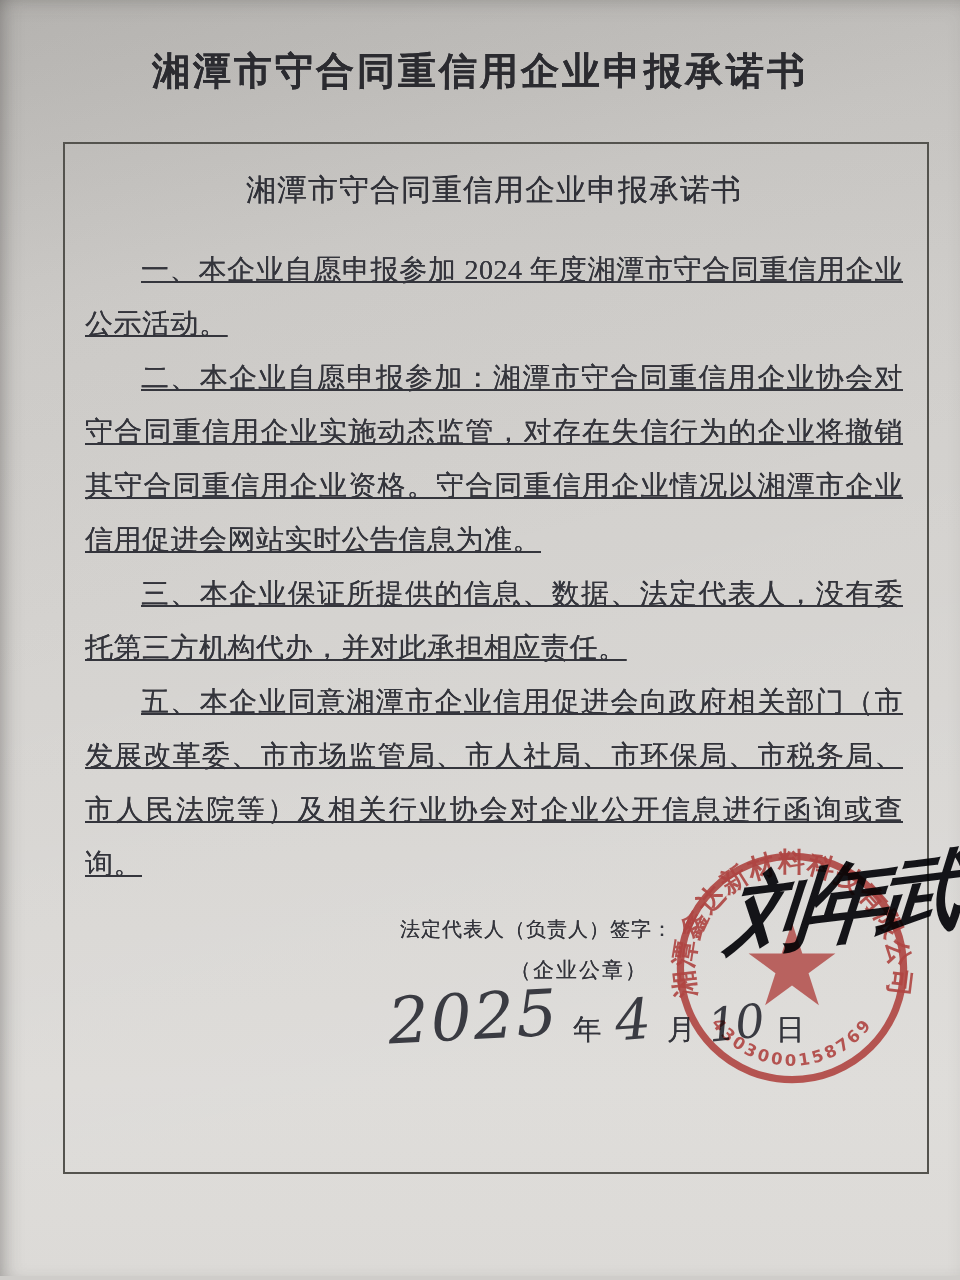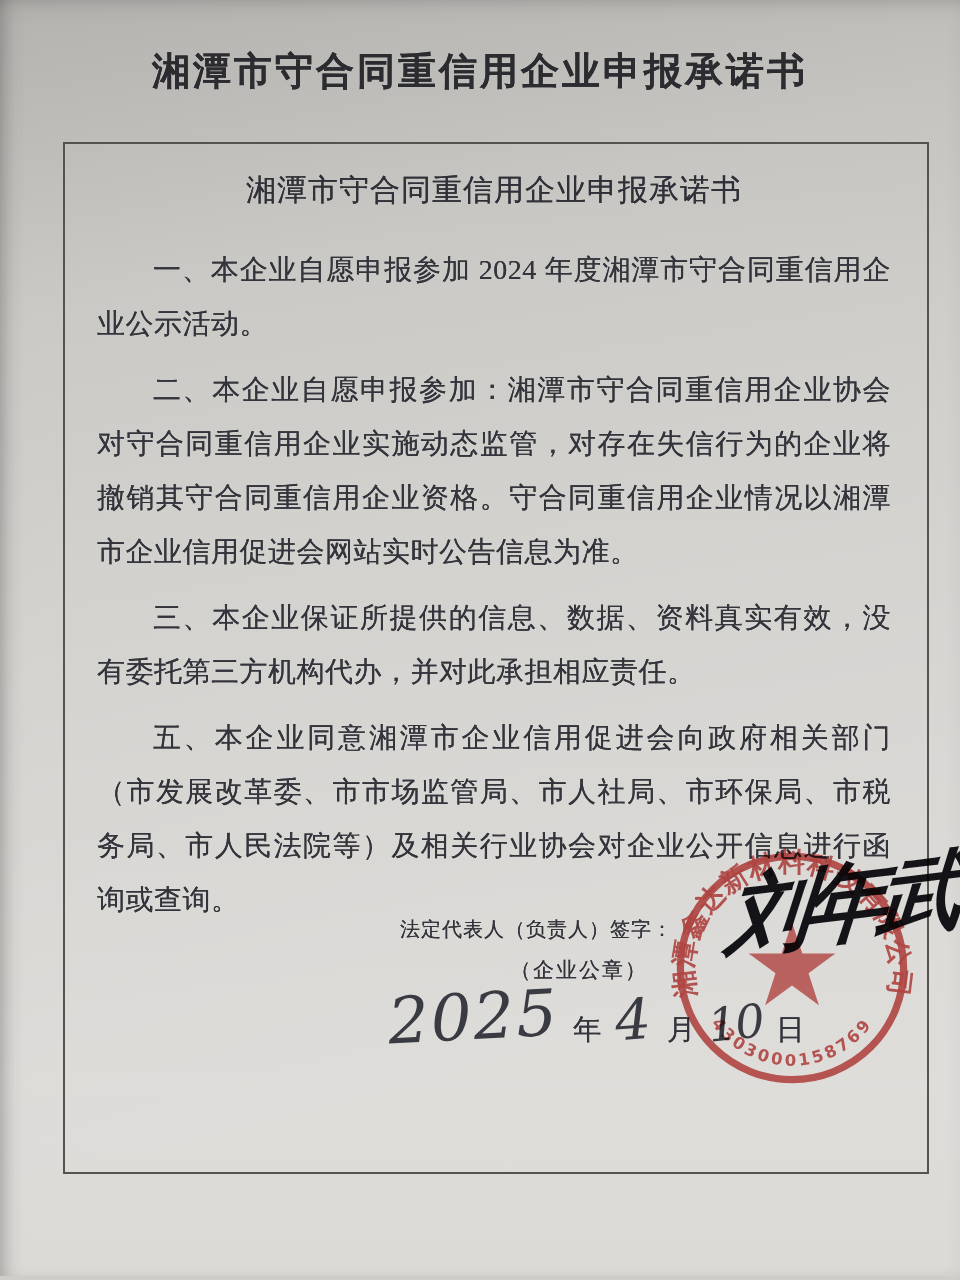--- a/index.html
+++ b/index.html
@@ -25,23 +25,24 @@
     border:2px solid #54534e;box-sizing:border-box;
     padding:18px 24px 0 20px;
   }
   .inner-title{
     margin:8px 0 0 0;text-align:center;
     font-size:30px;font-weight:normal;letter-spacing:1px;color:#303138;
     text-shadow:0 0 0.4px #303138;
   }
   .body-text{margin-top:32px;}
   .body-text p{
-    margin:12px;font-size:28px;line-height:54px;text-align:justify;
+    margin:0;font-size:28px;line-height:54px;text-align:justify;
     text-indent:2em;color:#34353c;text-shadow:0 0 0.4px #34353c;
     letter-spacing:0.5px;
+    text-decoration:underline;
   }
   .sig-label{
     position:absolute;left:400px;top:916px;z-index:3;
     font-size:20px;color:#34353c;text-shadow:0 0 0.4px #34353c;letter-spacing:1px;
   }
   .seal-note{
     position:absolute;left:510px;top:956px;z-index:3;
     font-size:21px;color:#34353c;text-shadow:0 0 0.4px #34353c;letter-spacing:2px;
   }
   .date-row{
@@ -74,21 +75,21 @@
 
 <div class="photo">
 
   <h1 class="outer-title">湘潭市守合同重信用企业申报承诺书</h1>
 
   <div class="doc-box">
     <h2 class="inner-title">湘潭市守合同重信用企业申报承诺书</h2>
     <div class="body-text">
       <p>一、本企业自愿申报参加 2024 年度湘潭市守合同重信用企业公示活动。</p>
       <p>二、本企业自愿申报参加：湘潭市守合同重信用企业协会对守合同重信用企业实施动态监管，对存在失信行为的企业将撤销其守合同重信用企业资格。守合同重信用企业情况以湘潭市企业信用促进会网站实时公告信息为准。</p>
-      <p>三、本企业保证所提供的信息、数据、资料真实有效，没有委托第三方机构代办，并对此承担相应责任。</p>
+      <p>三、本企业保证所提供的信息、数据、法定代表人，没有委托第三方机构代办，并对此承担相应责任。</p>
       <p>五、本企业同意湘潭市企业信用促进会向政府相关部门（市发展改革委、市市场监管局、市人社局、市环保局、市税务局、市人民法院等）及相关行业协会对企业公开信息进行函询或查询。</p>
     </div>
   </div>
 
   <div class="sig-label">法定代表人（负责人）签字：</div>
 
   <div class="seal-note">（企业公章）</div>
 
   <div class="date-row">
     <span class="hw hw-year">2025</span>

